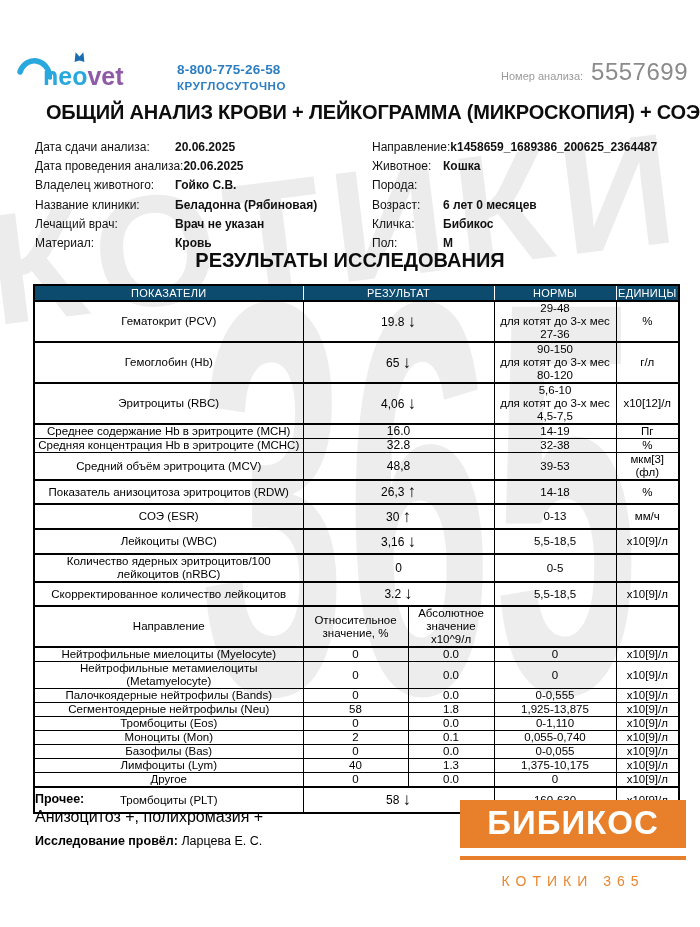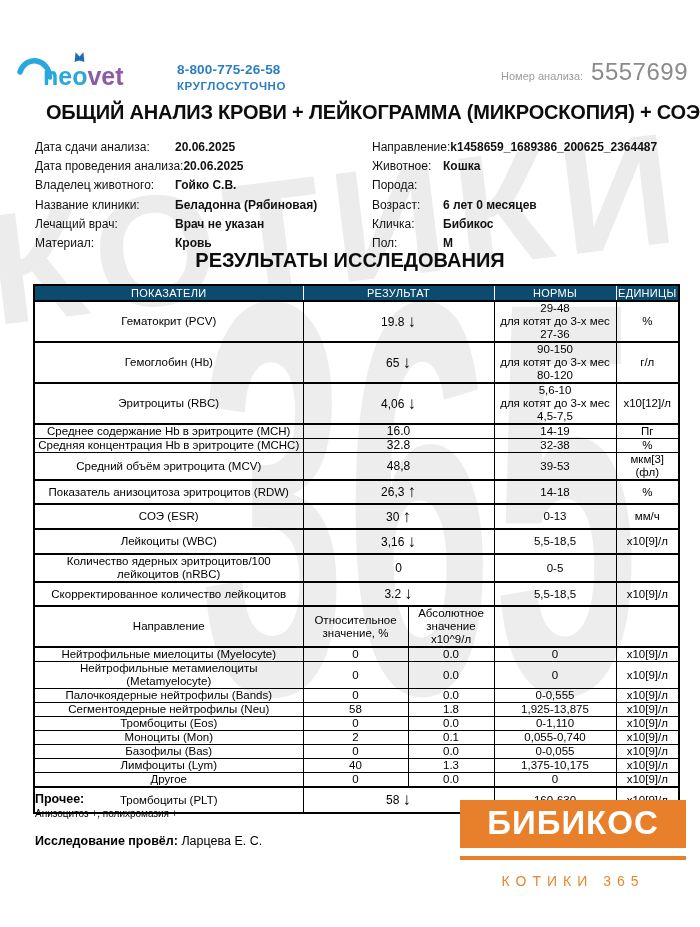--- a/index.html
+++ b/index.html
@@ -56,21 +56,21 @@
                      text-align:center; vertical-align:middle; color:#000; background:transparent; }
   table.results tr.thick td { border-top-width:2px; }
   td.name { text-align:left; padding-left:4px; }
   td.norm, td.sub { white-space:pre-line; }
   td.sub { text-align:left; }
   .arrow { font-size:17px; margin-left:3px; vertical-align:-1px; font-weight:400; }
   .result-value { font-size:12px; }
 
   
   .other-label { position:absolute; left:35px; top:792px; font-size:12.5px; font-weight:700; }
-  .other-value { position:absolute; left:35px; top:808px; font-size:10px; }
+  .other-value { position:absolute; left:35px; top:808px; font-size:16px; }
   .performed   { position:absolute; left:35px; top:834px; font-size:12.5px; }
   .performed .lbl { font-weight:700; }
 
   .brand { position:absolute; left:460px; top:800px; width:226px; text-align:center; }
   .brand-box { background:#e87f2a; color:#fff; font-size:33px; font-weight:700; letter-spacing:1px;
                padding:4px 0 6px 0; }
   .brand-line { height:4px; background:#e87f2a; margin-top:8px; }
   .brand-sub { margin-top:13px; color:#e8872f; font-size:14px; letter-spacing:6px; font-weight:400; }
 </style>
 </head>

